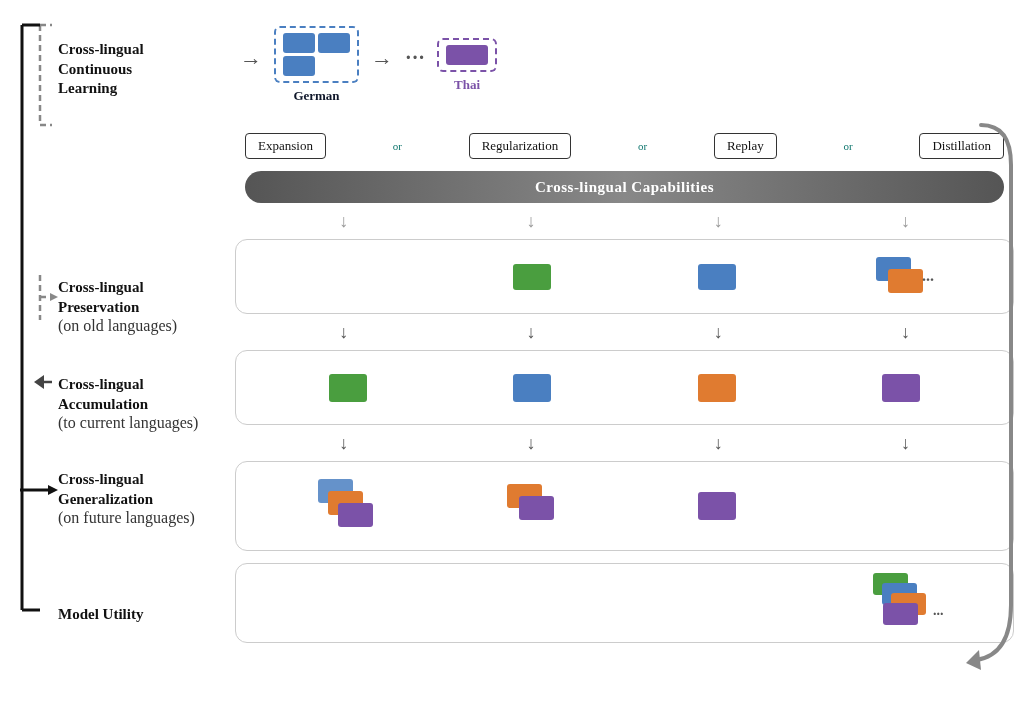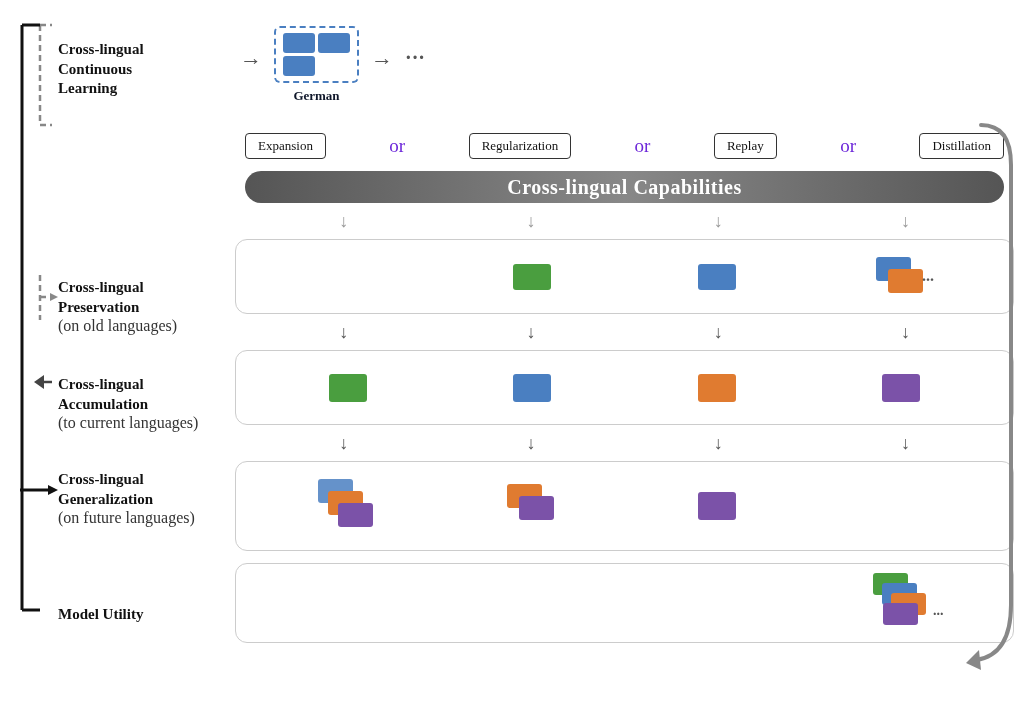--- a/index.html
+++ b/index.html
@@ -124,41 +124,41 @@
     .technique-box {
       border: 1.5px solid #333;
       border-radius: 4px;
       padding: 4px 12px;
       font-size: 13px;
       color: #111;
       background: #fff;
     }
 
     .or-text {
-      font-size: 19px;
-      color: #6d28d9;
+      font-size: 11px;
+      color: #0f766e;
       padding: 0 6px;
     }
 
     
     .capabilities-bar {
       background: linear-gradient(to right, #555, #888, #555);
       border-radius: 20px;
       height: 32px;
       display: flex;
       align-items: center;
       justify-content: center;
       margin: 0 10px;
       flex-shrink: 0;
     }
 
     .capabilities-text {
       color: #fff;
       font-weight: bold;
-      font-size: 20px;
+      font-size: 15px;
       letter-spacing: 0.5px;
     }
 
     
     .section-row {
       border: 1.5px solid #ccc;
       border-radius: 12px;
       display: flex;
       align-items: center;
       padding: 8px 15px;
@@ -286,20 +286,28 @@
           </div>
         </div>
         <div class="lang-label" style="color:#0f172a;">German</div>
       </div>
 
       <div class="arrow-right">→</div>
 
 
       <div class="ellipsis-label">···</div>
 
+      <div class="lang-group">
+        <div class="lang-border-box" style="border-color:#7b52a8;">
+          <div class="block-row">
+            <div class="block-rect" style="background:#7b52a8; width:42px;"></div>
+          </div>
+        </div>
+        <div class="lang-label" style="color:#7b52a8;">Thai</div>
+      </div>
     </div>
 
     <div class="techniques-row">
       <div class="technique-box">Expansion</div>
       <span class="or-text">or</span>
       <div class="technique-box">Regularization</div>
       <span class="or-text">or</span>
       <div class="technique-box">Replay</div>
       <span class="or-text">or</span>
       <div class="technique-box">Distillation</div>

